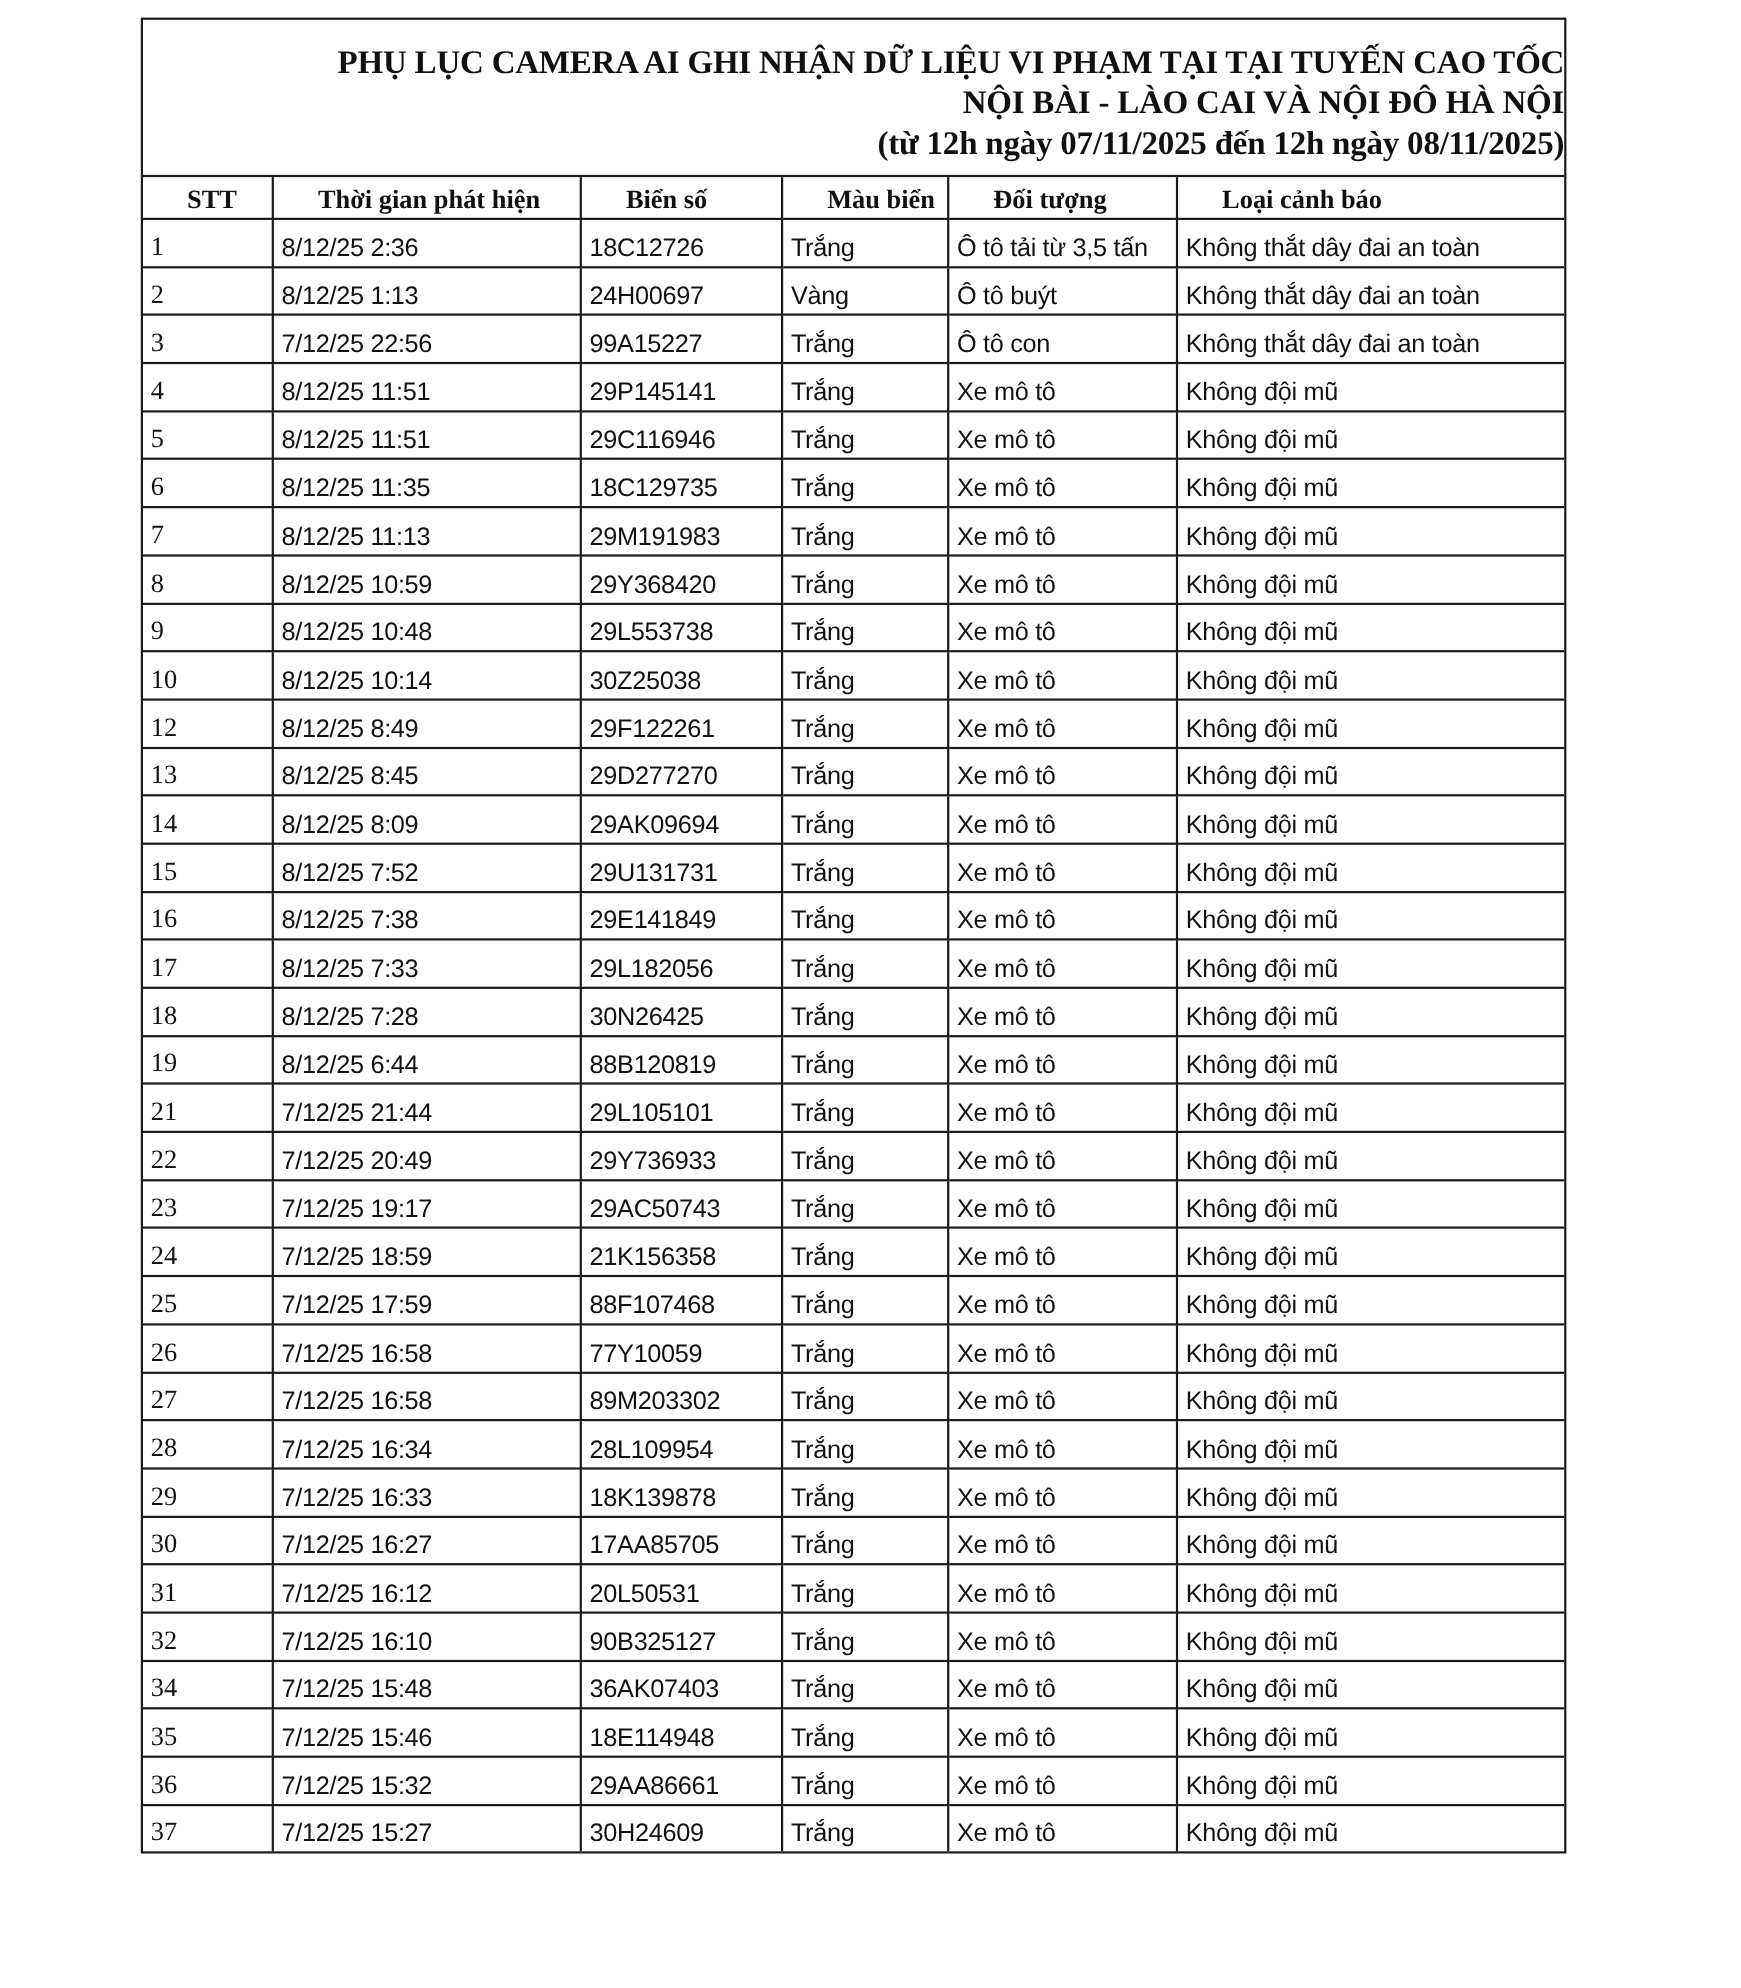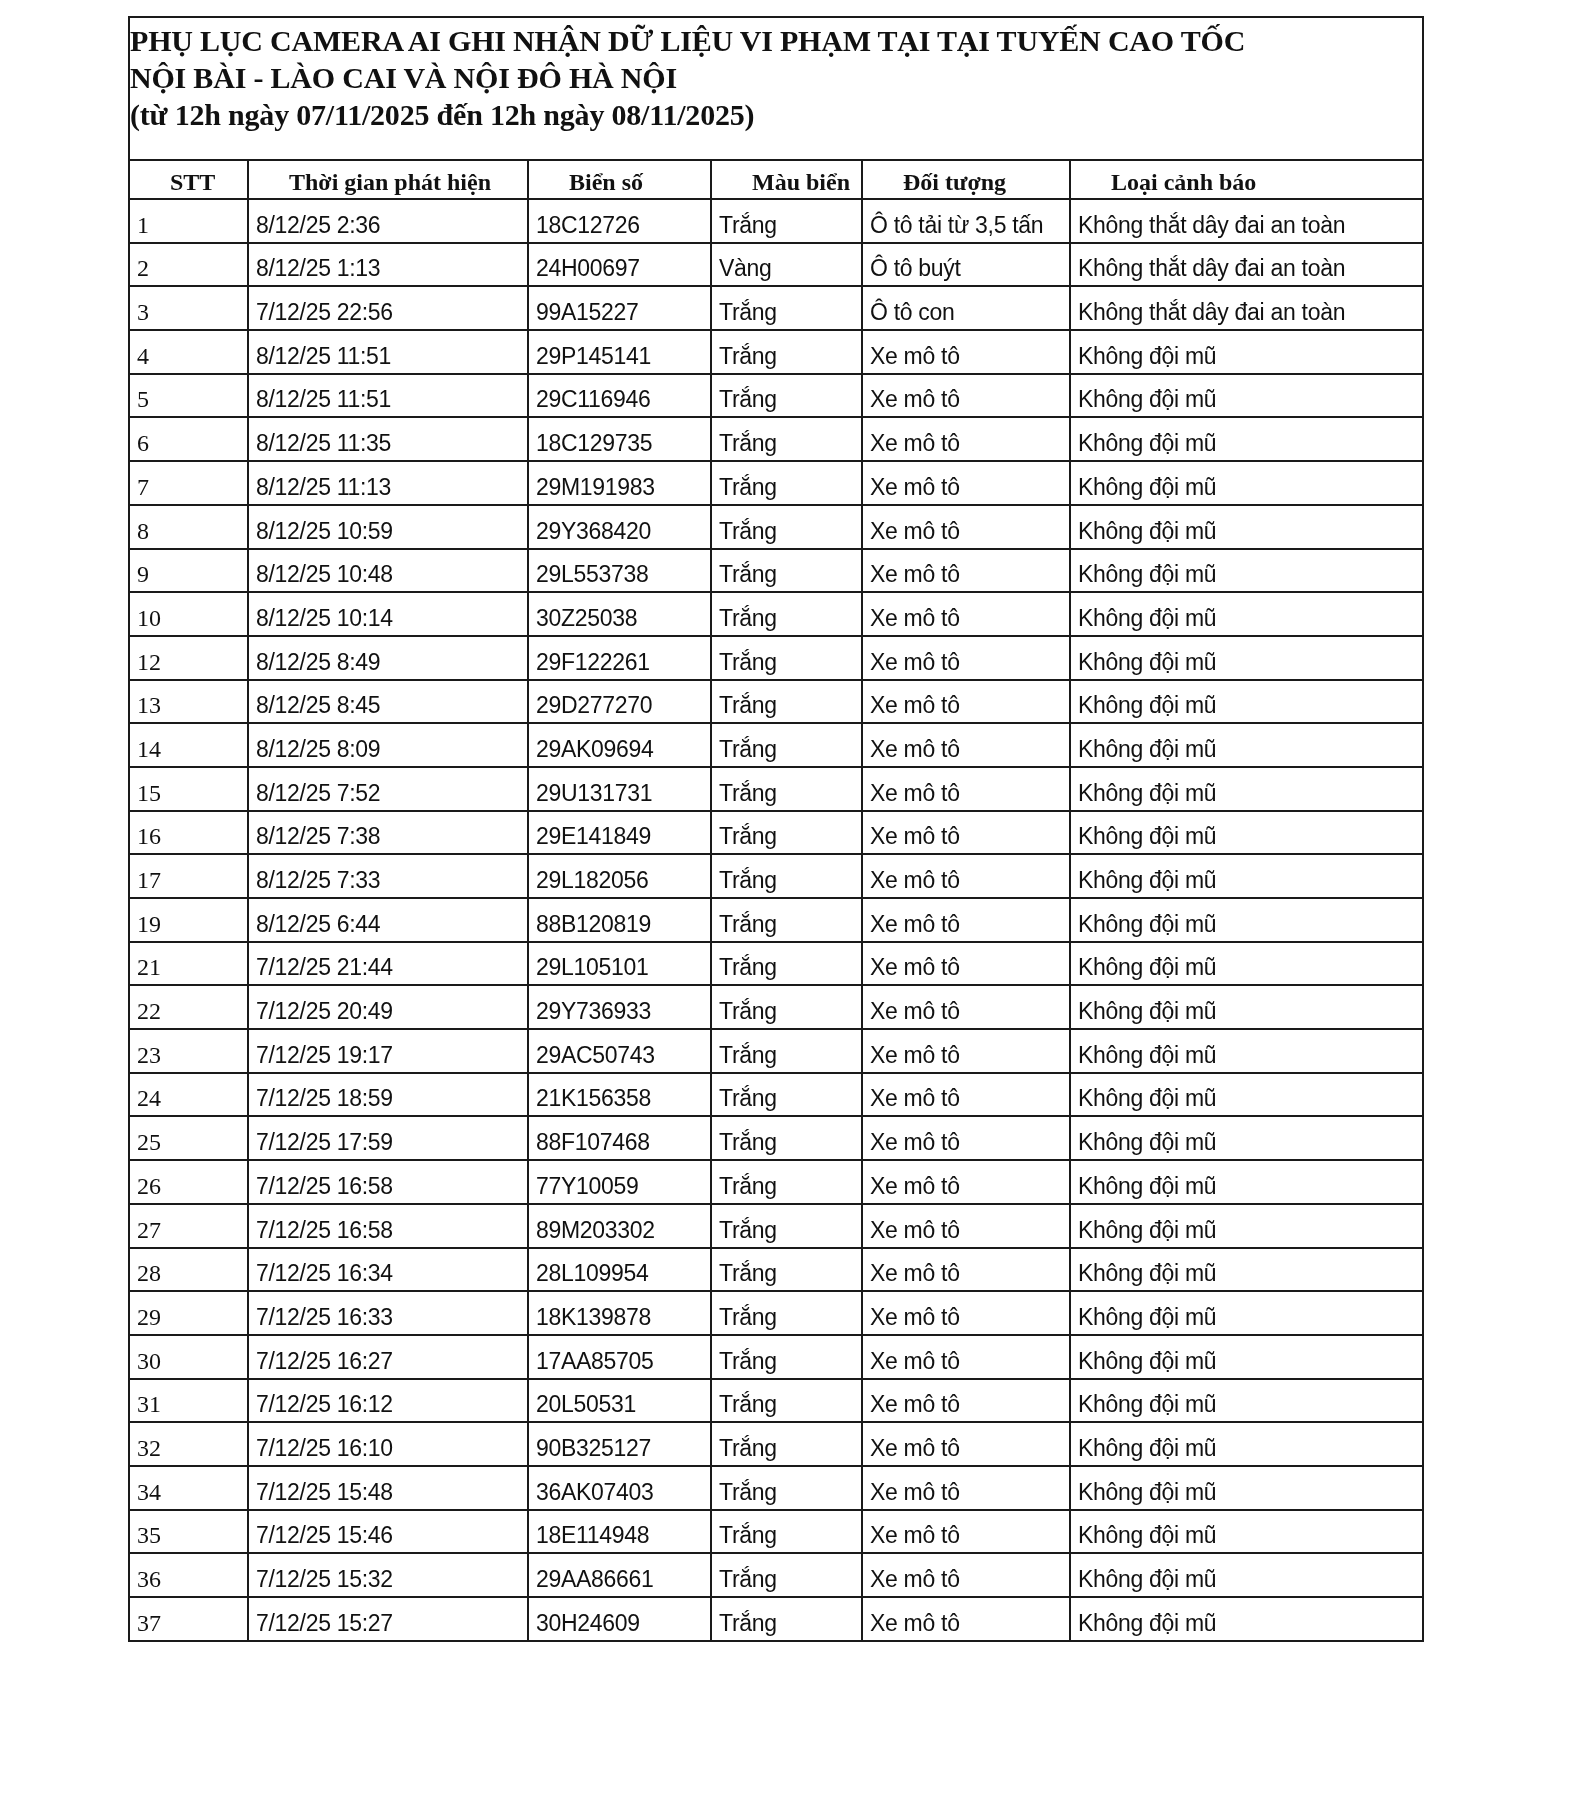--- a/index.html
+++ b/index.html
@@ -19,26 +19,26 @@
       left: 128px;
       top: 16px;
       width: 1296px;
       border: 2px solid #1a1a1a;
       box-sizing: border-box;
     }
     .title-block {
       height: 143px;
       border-bottom: 2px solid #1a1a1a;
       box-sizing: border-box;
-      text-align: left;
+      text-align: right;
       font-family: "Liberation Serif", "DejaVu Serif", serif;
       font-weight: bold;
       font-size: 30px;
       line-height: 37px;
-      padding-top: 4px;
+      padding-top: 20px;
       letter-spacing: -0.2px;
     }
     .title-line {
       display: block;
       white-space: nowrap;
     }
     table {
       border-collapse: collapse;
       width: 100%;
       table-layout: fixed;
@@ -236,20 +236,28 @@
         </tr>
         <tr>
           <td class="stt">17</td>
           <td>8/12/25 7:33</td>
           <td>29L182056</td>
           <td>Trắng</td>
           <td>Xe mô tô</td>
           <td>Không đội mũ</td>
         </tr>
         <tr>
+          <td class="stt">18</td>
+          <td>8/12/25 7:28</td>
+          <td>30N26425</td>
+          <td>Trắng</td>
+          <td>Xe mô tô</td>
+          <td>Không đội mũ</td>
+        </tr>
+        <tr>
           <td class="stt">19</td>
           <td>8/12/25 6:44</td>
           <td>88B120819</td>
           <td>Trắng</td>
           <td>Xe mô tô</td>
           <td>Không đội mũ</td>
         </tr>
         <tr>
           <td class="stt">21</td>
           <td>7/12/25 21:44</td>

